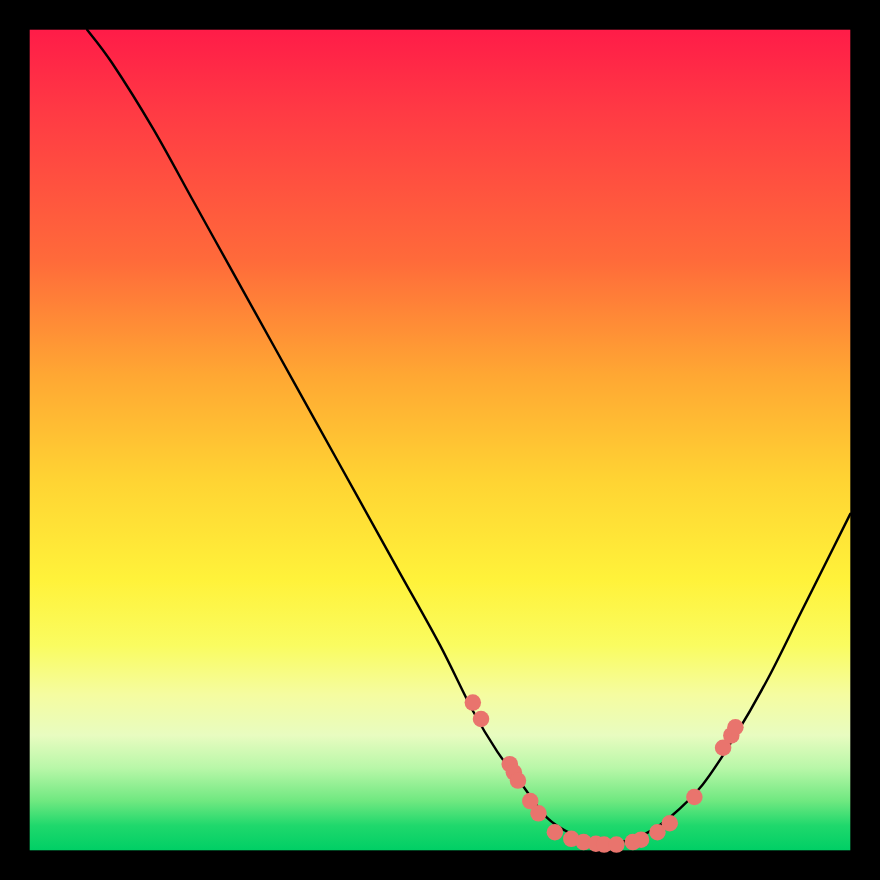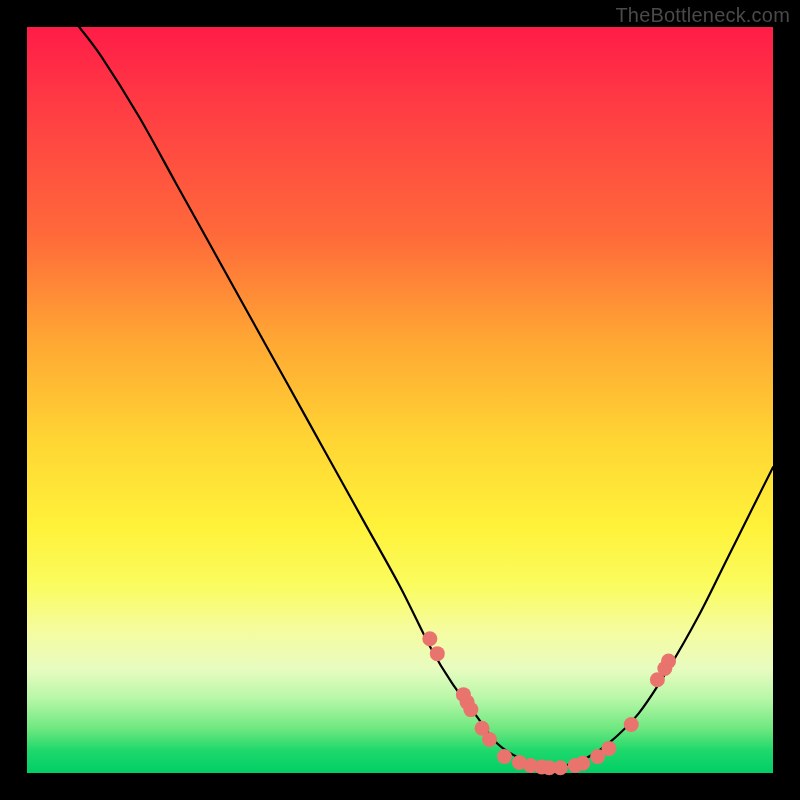--- a/index.html
+++ b/index.html
@@ -87,14 +87,13 @@
           <circle cx="555.77" cy="736.30" r="7.5" fill="#e9746d" stroke="#c95a53" stroke-width="0"></circle>
           <circle cx="570.69" cy="729.59" r="7.5" fill="#e9746d" stroke="#c95a53" stroke-width="0"></circle>
           <circle cx="581.88" cy="721.38" r="7.5" fill="#e9746d" stroke="#c95a53" stroke-width="0"></circle>
           <circle cx="604.26" cy="697.51" r="7.5" fill="#e9746d" stroke="#c95a53" stroke-width="0"></circle>
           <circle cx="630.37" cy="652.75" r="7.5" fill="#e9746d" stroke="#c95a53" stroke-width="0"></circle>
           <circle cx="637.83" cy="641.56" r="7.5" fill="#e9746d" stroke="#c95a53" stroke-width="0"></circle>
           <circle cx="641.56" cy="634.10" r="7.5" fill="#e9746d" stroke="#c95a53" stroke-width="0"></circle>
         </g>
     </svg>
   </div>
-  <div class="watermark">TheBottleneck.com</div>
 </div>
 
 </body></html>

